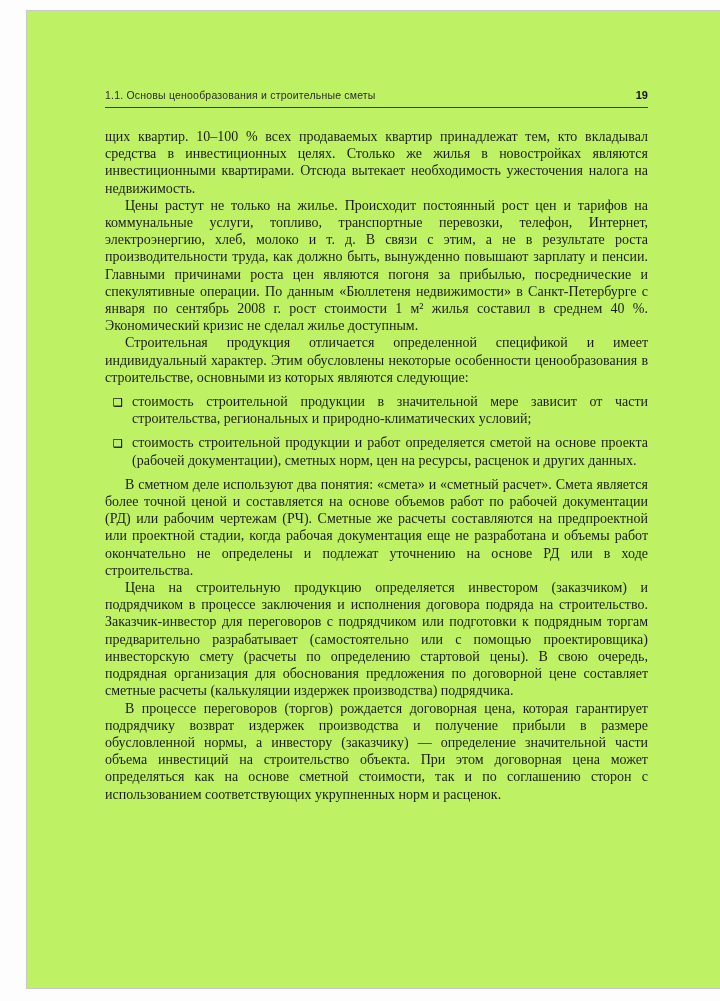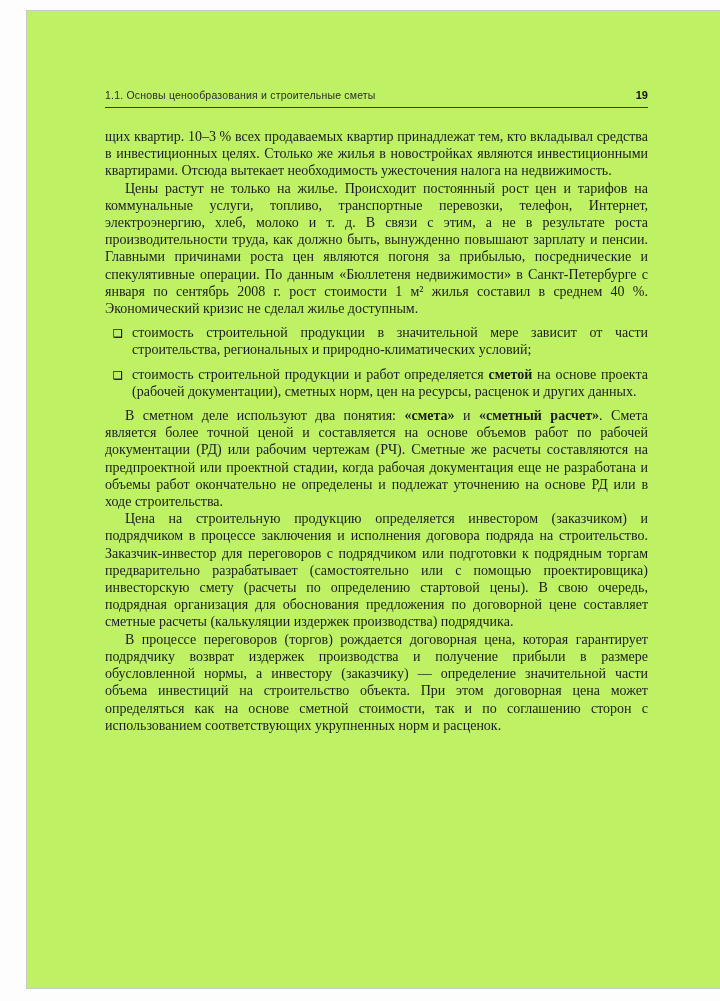--- a/index.html
+++ b/index.html
@@ -70,38 +70,39 @@
     margin: 7px 0;
   }
   ul.bullets .marker {
     position: absolute;
     left: 8px;
     top: 1px;
     font-size: 11px;
     font-family: "DejaVu Sans", sans-serif;
     color: #1c1c1c;
   }
-  b { font-weight: bold; }
+  b { font-weight: normal; }
 </style>
 </head>
 <body>
 
 <div class="page">
 
   <header class="running-head">
     <span class="rh-title">1.1. Основы ценообразования и строительные сметы</span>
     <span class="rh-num">19</span>
   </header>
 
   <main class="body-text">
 
-    <p class="noindent">щих квартир. 10–3 % всех продаваемых квартир принадлежат тем, кто вкладывал средства в инвестиционных целях. Столько же жилья в новостройках являются инвестиционными квартирами. Отсюда вытекает необходимость ужесточения налога на недвижимость.</p>
+    <p class="noindent">щих квартир. 10–100 % всех продаваемых квартир принадлежат тем, кто вкладывал средства в инвестиционных целях. Столько же жилья в новостройках являются инвестиционными квартирами. Отсюда вытекает необходимость ужесточения налога на недвижимость.</p>
 
     <p>Цены растут не только на жилье. Происходит постоянный рост цен и тарифов на коммунальные услуги, топливо, транспортные перевозки, телефон, Интернет, электроэнергию, хлеб, молоко и т. д. В связи с этим, а не в результате роста производительности труда, как должно быть, вынужденно повышают зарплату и пенсии. Главными причинами роста цен являются погоня за прибылью, посреднические и спекулятивные операции. По данным «Бюллетеня недвижимости» в Санкт-Петербурге с января по сентябрь 2008 г. рост стоимости 1 м² жилья составил в среднем 40 %. Экономический кризис не сделал жилье доступным.</p>
 
+    <p>Строительная продукция отличается определенной спецификой и имеет индивидуальный характер. Этим обусловлены некоторые особенности ценообразования в строительстве, основными из которых являются следующие:</p>
 
     <ul class="bullets">
       <li>
         <span class="marker">❑</span>
       </li>
       <li>
         <span class="marker">❑</span>
         <span>стоимость строительной продукции в значительной мере зависит от части строительства, региональных и природно-климатических условий;</span>
       </li>
       <li>

